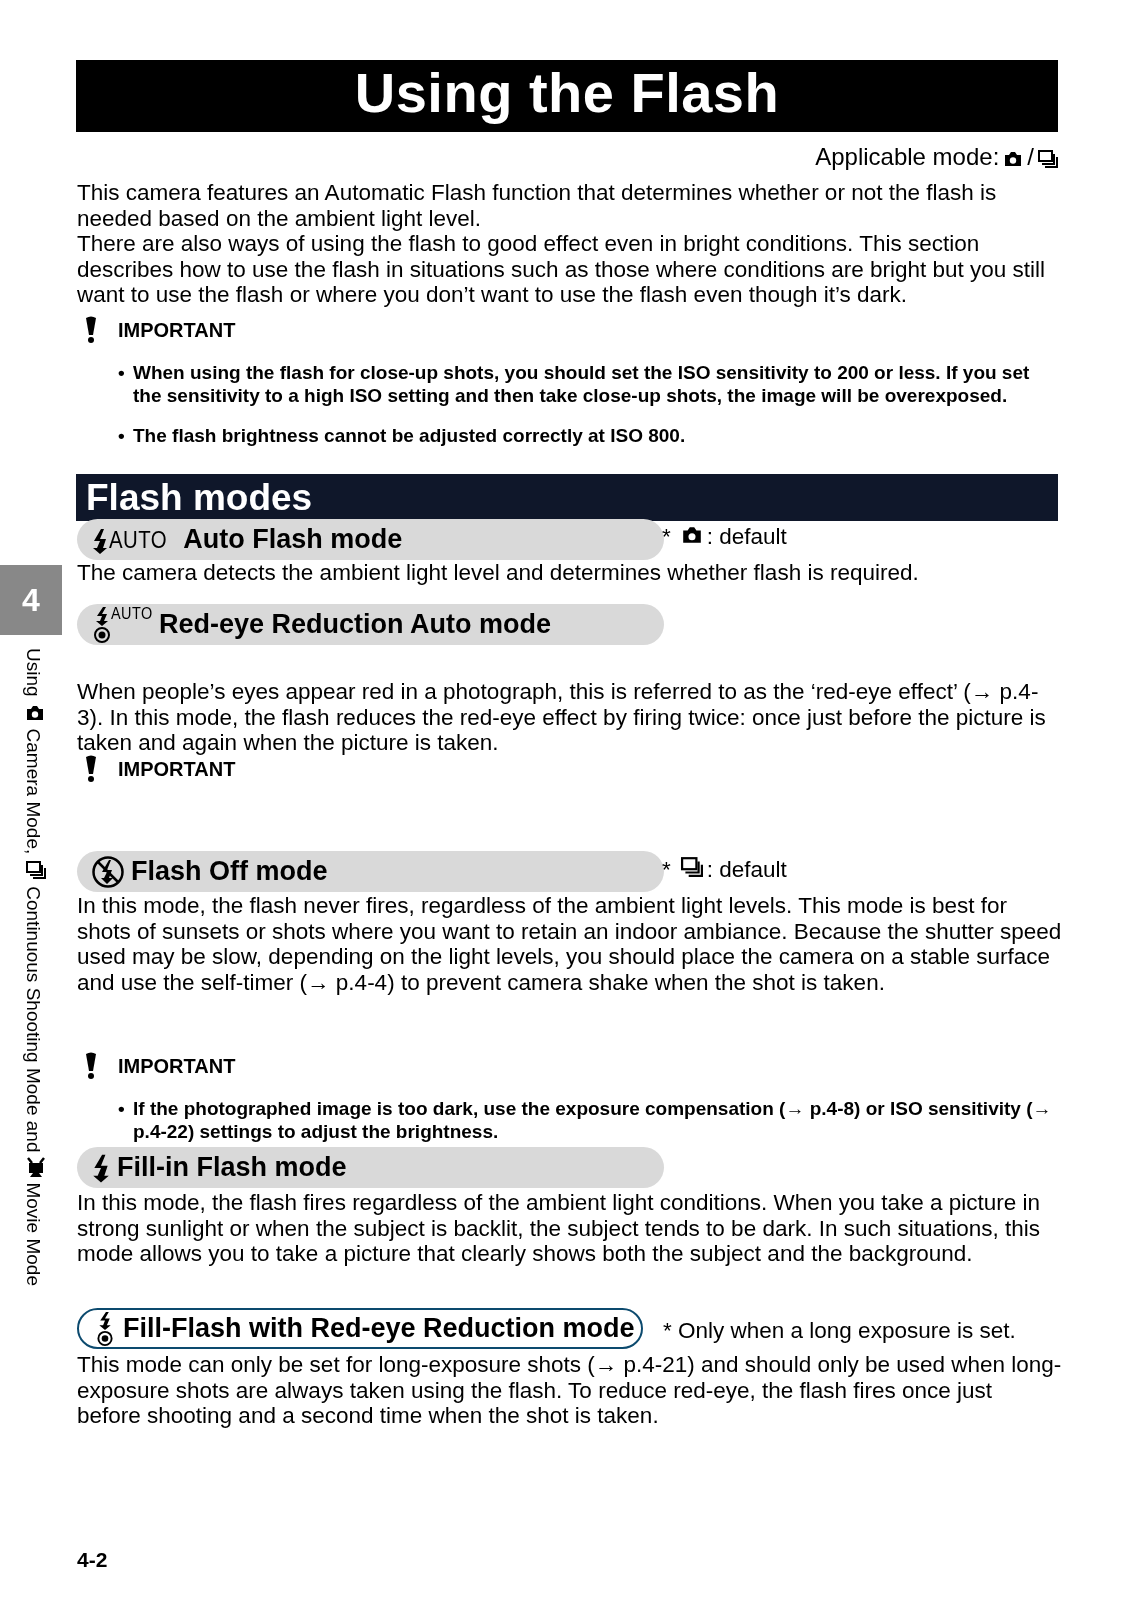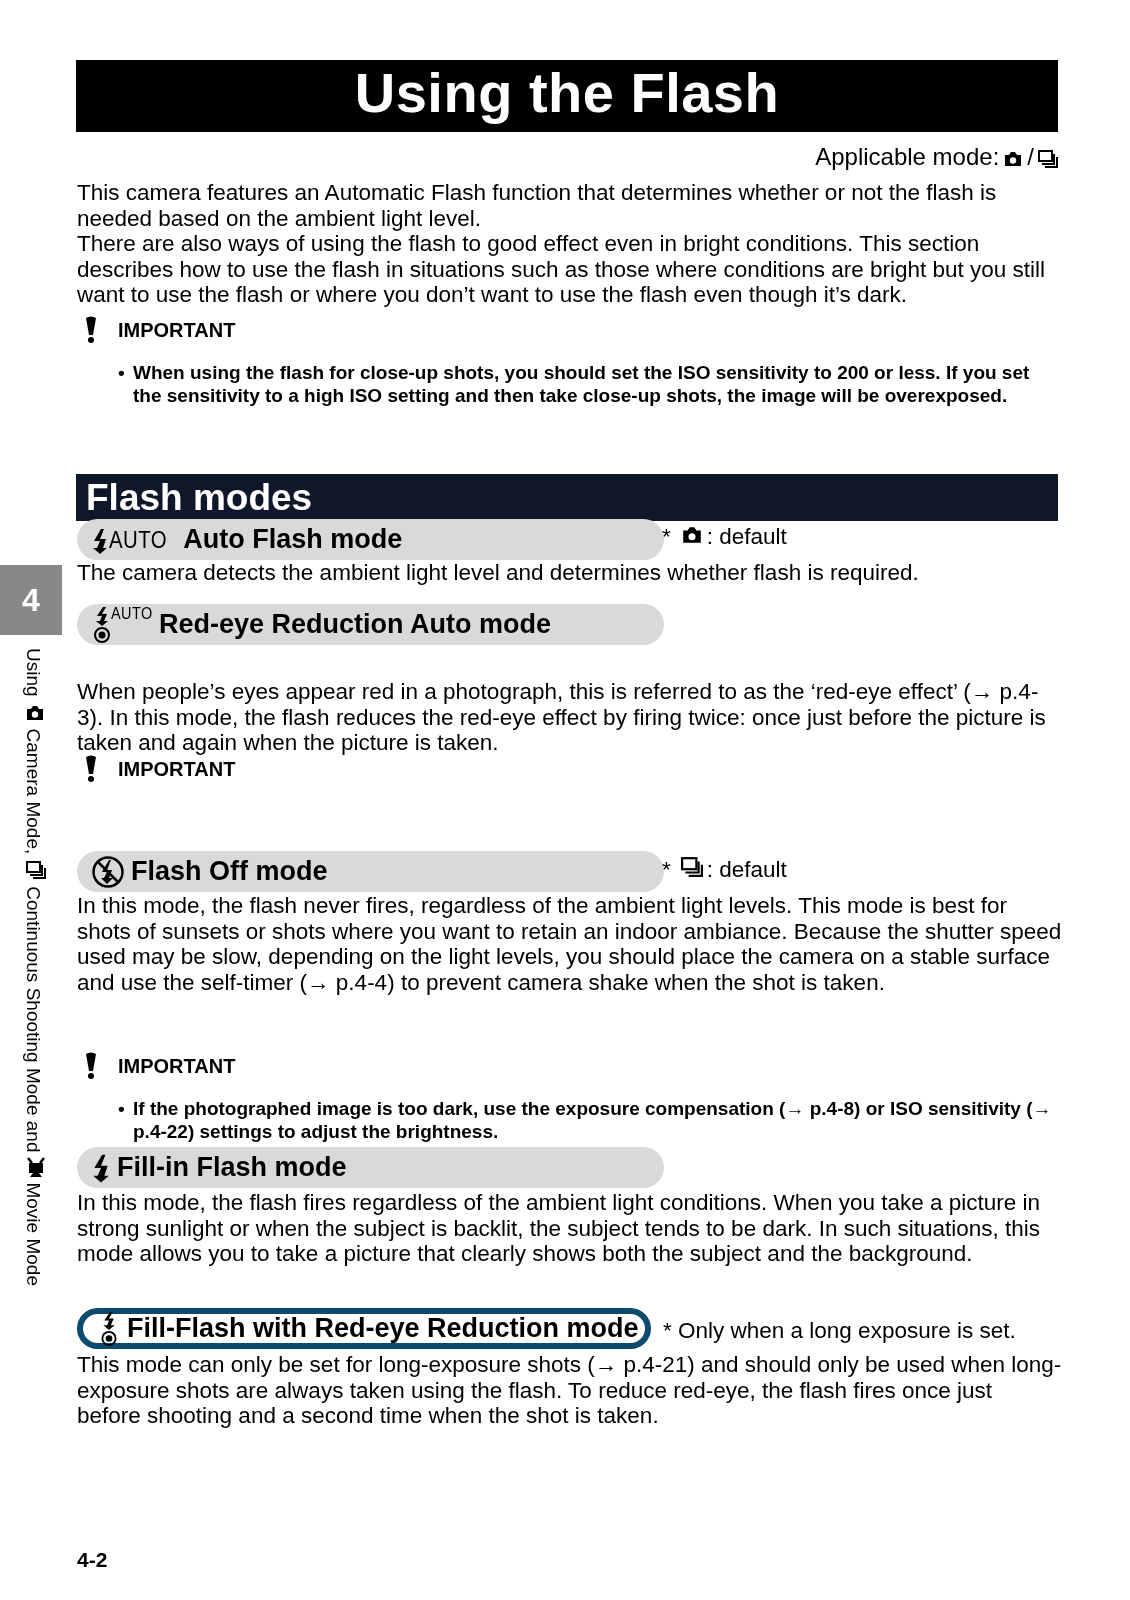--- a/index.html
+++ b/index.html
@@ -19,21 +19,21 @@
   .important .head .excl { width: 36px; display: flex; justify-content: flex-start; }
   .important ul { list-style: none; margin-left: 36px; }
   .important li { font-size: 19px; font-weight: bold; line-height: 22.5px; padding-left: 15px; text-indent: -15px; margin-top: 18px; }
   .important li::before { content: "\2022"; display: inline-block; width: 15px; text-indent: 0; }
 
   .section-bar { position: absolute; left: 76px; top: 474px; width: 982px; height: 47px; background: #0f172a; color: #fff;
     font-size: 37px; font-weight: bold; padding-left: 10px; display: flex; align-items: center; }
 
   .mode-pill { position: absolute; left: 77px; width: 587px; height: 41px; background: #d9d9d9; border-radius: 22px;
     display: flex; align-items: center; padding-left: 14px; font-size: 27px; font-weight: bold; }
-  .mode-pill.outlined { background: #fff; border: 6px solid #0c4a6e; width: auto; padding-right: 6px; }
+  .mode-pill.outlined { background: #fff; border: 2px solid #0c4a6e; width: auto; padding-right: 6px; }
   .mode-pill .ico { display: inline-flex; align-items: flex-end; margin-right: 6px; }
   .auto-txt { font-weight: normal; font-size: 24px; letter-spacing: 0.5px; transform: scaleX(0.85); transform-origin: left; display: inline-block; }
 
   .default-note { position: absolute; font-size: 22.5px; display: flex; align-items: center; gap: 4px; }
 
   .side-tab { position: absolute; left: 0; top: 565px; width: 62px; height: 70px; background: #888888; color: #fff;
     font-size: 32px; font-weight: bold; display: flex; align-items: center; justify-content: center; }
   .side-text { position: absolute; left: 22px; top: 648px; transform-origin: left top; transform: translateX(24px) rotate(90deg);
     white-space: nowrap; font-size: 19px; display: flex; align-items: center; gap: 6px; }
   .side-text svg { transform: rotate(-90deg); }
@@ -73,20 +73,21 @@
     <span class="excl">
       <svg width="18" height="28" viewBox="0 0 18 28">
           <path d="M4 2 Q9 -1 14 2 L11 19 H7 Z" fill="#000"></path>
           <circle cx="9" cy="24" r="3" fill="#000"></circle>
         </svg>
     </span>
     <span>IMPORTANT</span>
   </div>
   <ul>
     <li>When using the flash for close-up shots, you should set the ISO sensitivity to 200 or less. If you set the sensitivity to a high ISO setting and then take close-up shots, the image will be overexposed.</li>
+    <li>The flash brightness cannot be adjusted correctly at ISO 800.</li>
   </ul>
 </div>
 
 <div class="section-bar">
   <span>Flash modes</span>
 </div>
 
 <div class="side-tab">
   <span>4</span>
 </div>

